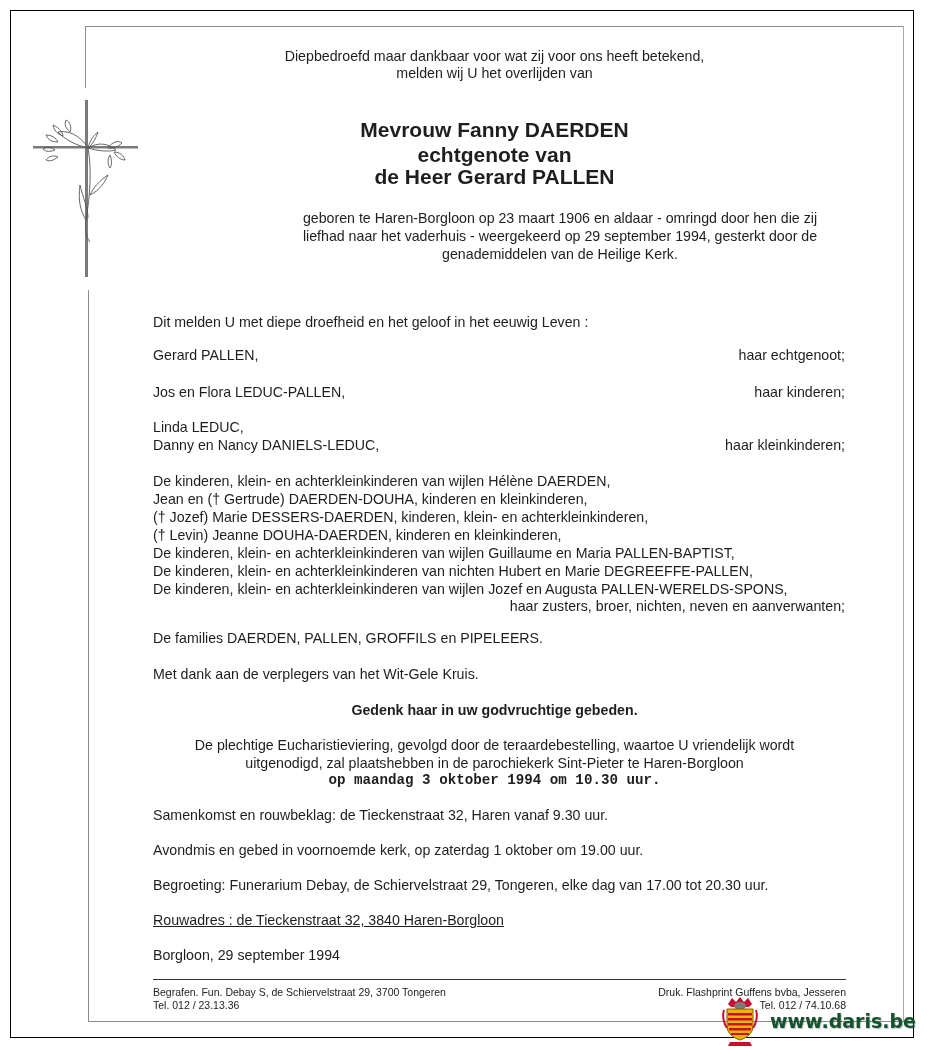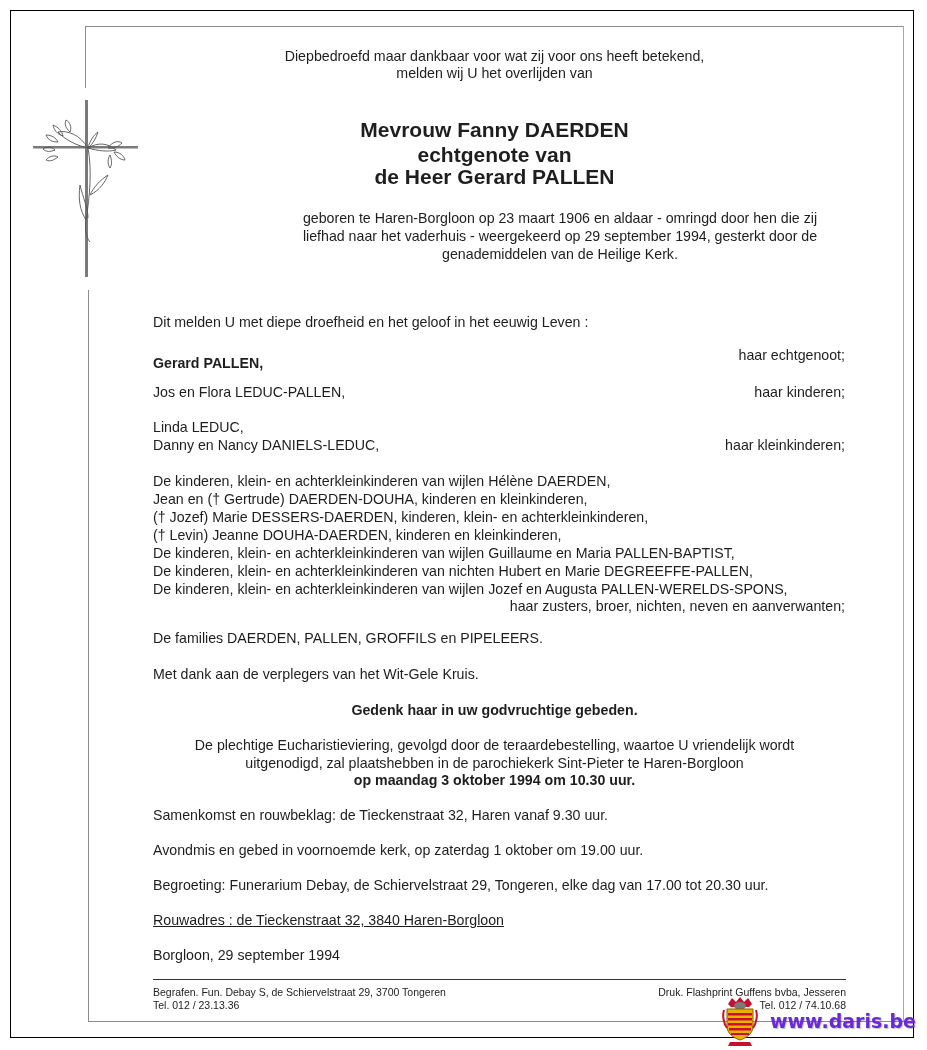--- a/index.html
+++ b/index.html
@@ -28,21 +28,21 @@
 
   .title { font-size: 21px; font-weight: bold; line-height: 26px; }
   .subtitle { font-size: 21px; font-weight: bold; line-height: 22px; }
 
   .footer-rule { position: absolute; left: 153px; top: 979px; width: 693px; height: 0;
                  border-top: 1.5px solid #333; }
   .footer-text { position: absolute; font-size: 10.5px; line-height: 13px; white-space: nowrap; color: #222; }
 
   .crest { position: absolute; left: 722px; top: 996px; width: 36px; height: 52px; }
   .watermark { position: absolute; left: 770px; top: 1010px; font-size: 19px; font-weight: bold;
-               color: #6d28d9; font-family: "DejaVu Sans", sans-serif; letter-spacing: 0px;
+               color: #14532d; font-family: "DejaVu Sans", sans-serif; letter-spacing: 0px;
                text-shadow: 1px 1px 1px rgba(0,0,0,0.25); white-space: nowrap; }
 </style>
 </head>
 <body>
 
 <div class="outer-frame"></div>
 <div class="inner-top"></div>
 <div class="inner-right"></div>
 <div class="inner-bottom"></div>
 <div class="inner-left-top"></div>
@@ -75,21 +75,21 @@
 <div class="text center title" style="top:117px;">Mevrouw Fanny DAERDEN</div>
 <div class="text center subtitle" style="top:144px;">echtgenote van</div>
 <div class="text center subtitle" style="top:166px;">de Heer Gerard PALLEN</div>
 
 <div class="text" style="top:209px; left:280px; width:560px; text-align:center;">geboren te Haren-Borgloon op 23 maart 1906 en aldaar  - omringd door hen die zij</div>
 <div class="text" style="top:227px; left:280px; width:560px; text-align:center;">liefhad naar het vaderhuis -  weergekeerd op 29 september 1994, gesterkt door de</div>
 <div class="text" style="top:245px; left:280px; width:560px; text-align:center;">genademiddelen van de Heilige Kerk.</div>
 
 <div class="text left" style="top:313px;">Dit melden U met diepe droefheid en het geloof in het eeuwig Leven :</div>
 
-<div class="text left" style="top:354px;font-weight:bold;">Gerard PALLEN,</div>
+<div class="text left" style="top:346px;">Gerard PALLEN,</div>
 <div class="text right" style="top:346px;">haar echtgenoot;</div>
 
 <div class="text left" style="top:383px;">Jos en Flora LEDUC-PALLEN,</div>
 <div class="text right" style="top:383px;">haar kinderen;</div>
 
 <div class="text left" style="top:418px;">Linda  LEDUC,</div>
 <div class="text left" style="top:436px;">Danny en Nancy DANIELS-LEDUC,</div>
 <div class="text right" style="top:436px;">haar  kleinkinderen;</div>
 
 <div class="text left" style="top:472px;">De kinderen, klein- en achterkleinkinderen van wijlen Hélène DAERDEN,</div>
@@ -102,21 +102,21 @@
 <div class="text right" style="top:597px;">haar zusters, broer, nichten, neven en aanverwanten;</div>
 
 <div class="text left" style="top:629px;">De families DAERDEN, PALLEN, GROFFILS en PIPELEERS.</div>
 
 <div class="text left" style="top:665px;">Met dank aan de verplegers van het Wit-Gele Kruis.</div>
 
 <div class="text center bold" style="top:701px;">Gedenk haar in uw godvruchtige gebeden.</div>
 
 <div class="text center" style="top:736px;">De plechtige Eucharistieviering, gevolgd door de teraardebestelling, waartoe U vriendelijk wordt</div>
 <div class="text center" style="top:754px;">uitgenodigd, zal plaatshebben in de parochiekerk Sint-Pieter te Haren-Borgloon</div>
-<div class="text center bold" style="top:771px;">op maandag 3 oktober 1994 om 10.30 uur.</div>
+<div class="text center bold" style="top:771px;font-family:Liberation Mono, monospace;">op maandag 3 oktober 1994 om 10.30 uur.</div>
 
 <div class="text left" style="top:806px;">Samenkomst en rouwbeklag: de Tieckenstraat 32, Haren vanaf 9.30 uur.</div>
 <div class="text left" style="top:841px;">Avondmis en gebed in voornoemde kerk, op zaterdag 1 oktober om 19.00 uur.</div>
 <div class="text left" style="top:876px;">Begroeting: Funerarium Debay, de Schiervelstraat 29, Tongeren, elke dag van 17.00 tot 20.30 uur.</div>
 <div class="text left" style="top:911px;text-decoration:underline;">Rouwadres : de Tieckenstraat 32, 3840 Haren-Borgloon</div>
 <div class="text left" style="top:946px;">Borgloon, 29 september 1994</div>
 
 <div class="footer-rule"></div>
 
 <div class="footer-text" style="left:153px; top:986px;">Begrafen. Fun. Debay S, de Schiervelstraat 29, 3700 Tongeren</div>

